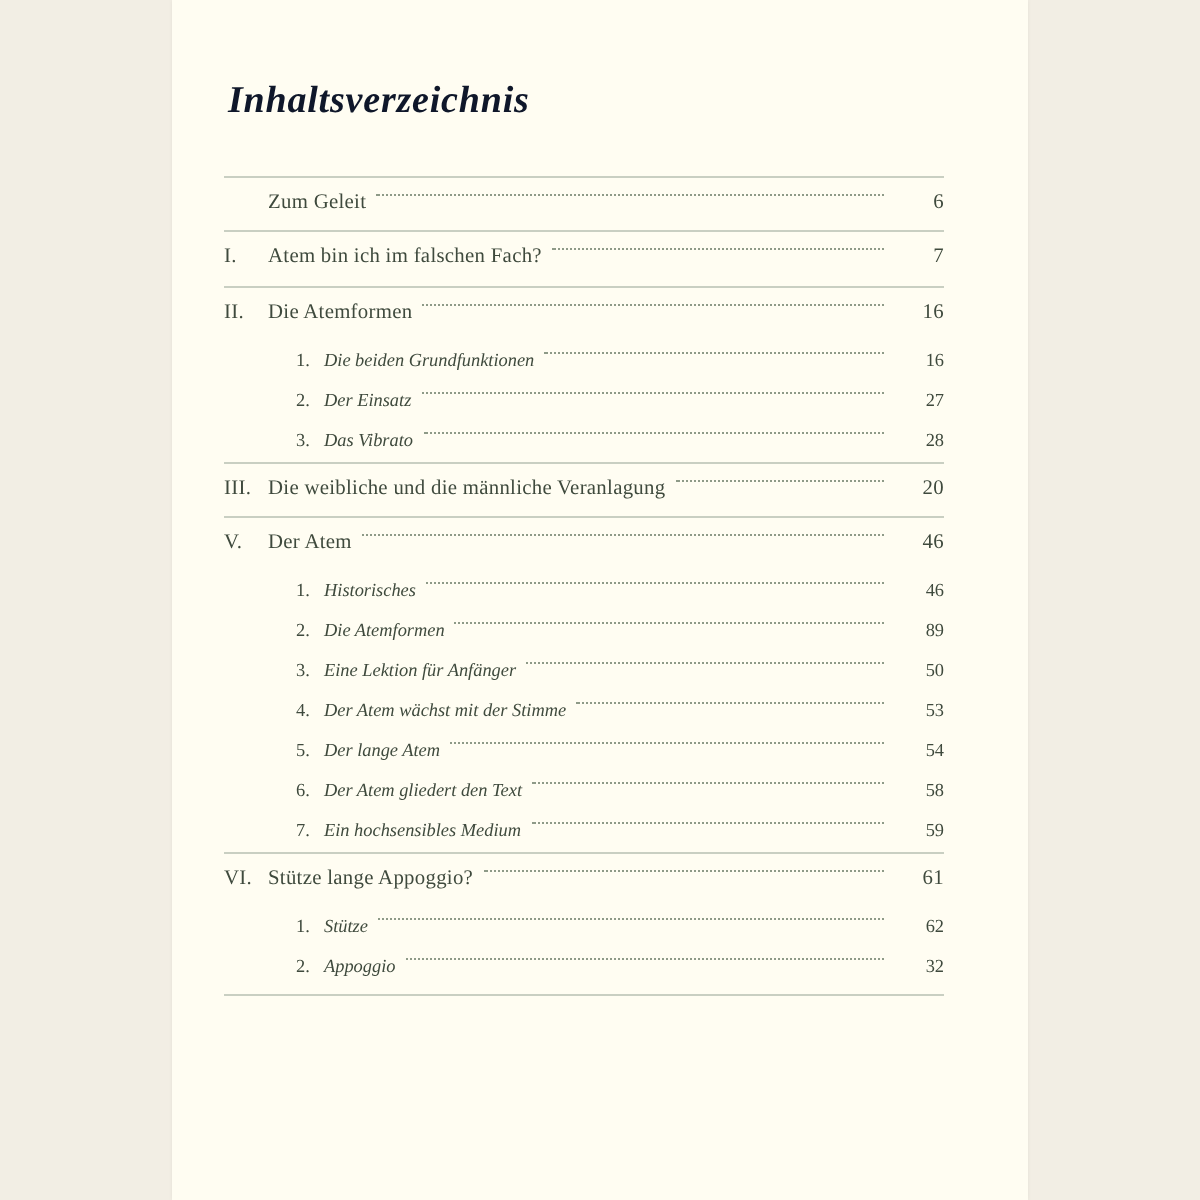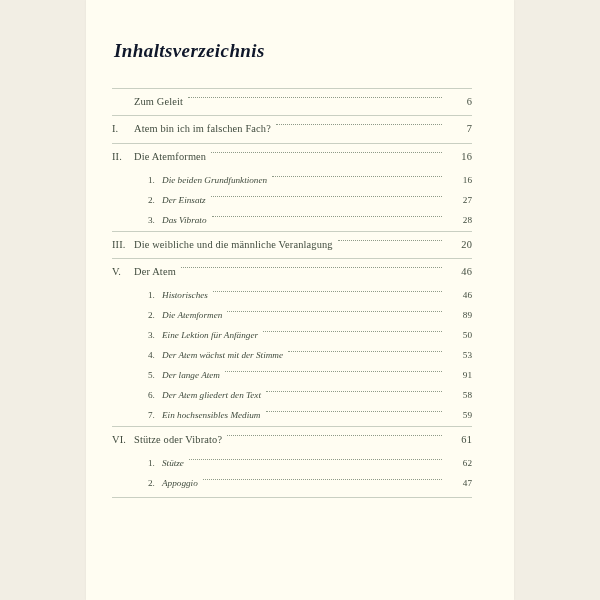--- a/index.html
+++ b/index.html
@@ -178,48 +178,48 @@
         <div class="row lvl2 noborder">
           <span class="num">4.</span>
           <span class="label">Der Atem wächst mit der Stimme</span>
           <span class="leader"></span>
           <span class="page">53</span>
         </div>
         <div class="row lvl2 noborder">
           <span class="num">5.</span>
           <span class="label">Der lange Atem</span>
           <span class="leader"></span>
-          <span class="page">91</span>
+          <span class="page">54</span>
         </div>
         <div class="row lvl2 noborder">
           <span class="num">6.</span>
           <span class="label">Der Atem gliedert den Text</span>
           <span class="leader"></span>
           <span class="page">58</span>
         </div>
         <div class="row lvl2 noborder">
           <span class="num">7.</span>
           <span class="label">Ein hochsensibles Medium</span>
           <span class="leader"></span>
           <span class="page">59</span>
         </div>
         <div class="row lvl1">
           <span class="num">VI.</span>
-          <span class="label">Stütze oder Vibrato?</span>
+          <span class="label">Stütze lange Appoggio?</span>
           <span class="leader"></span>
           <span class="page">61</span>
         </div>
         <div class="row lvl2 noborder">
           <span class="num">1.</span>
           <span class="label">Stütze</span>
           <span class="leader"></span>
           <span class="page">62</span>
         </div>
         <div class="row lvl2 noborder">
           <span class="num">2.</span>
           <span class="label">Appoggio</span>
           <span class="leader"></span>
-          <span class="page">47</span>
+          <span class="page">32</span>
         </div>
         <div style="border-top: 1px solid rgb(201, 207, 194); margin-top: 4px;"></div>
       </div>
   </div>
 </div>
 
 </body></html>

